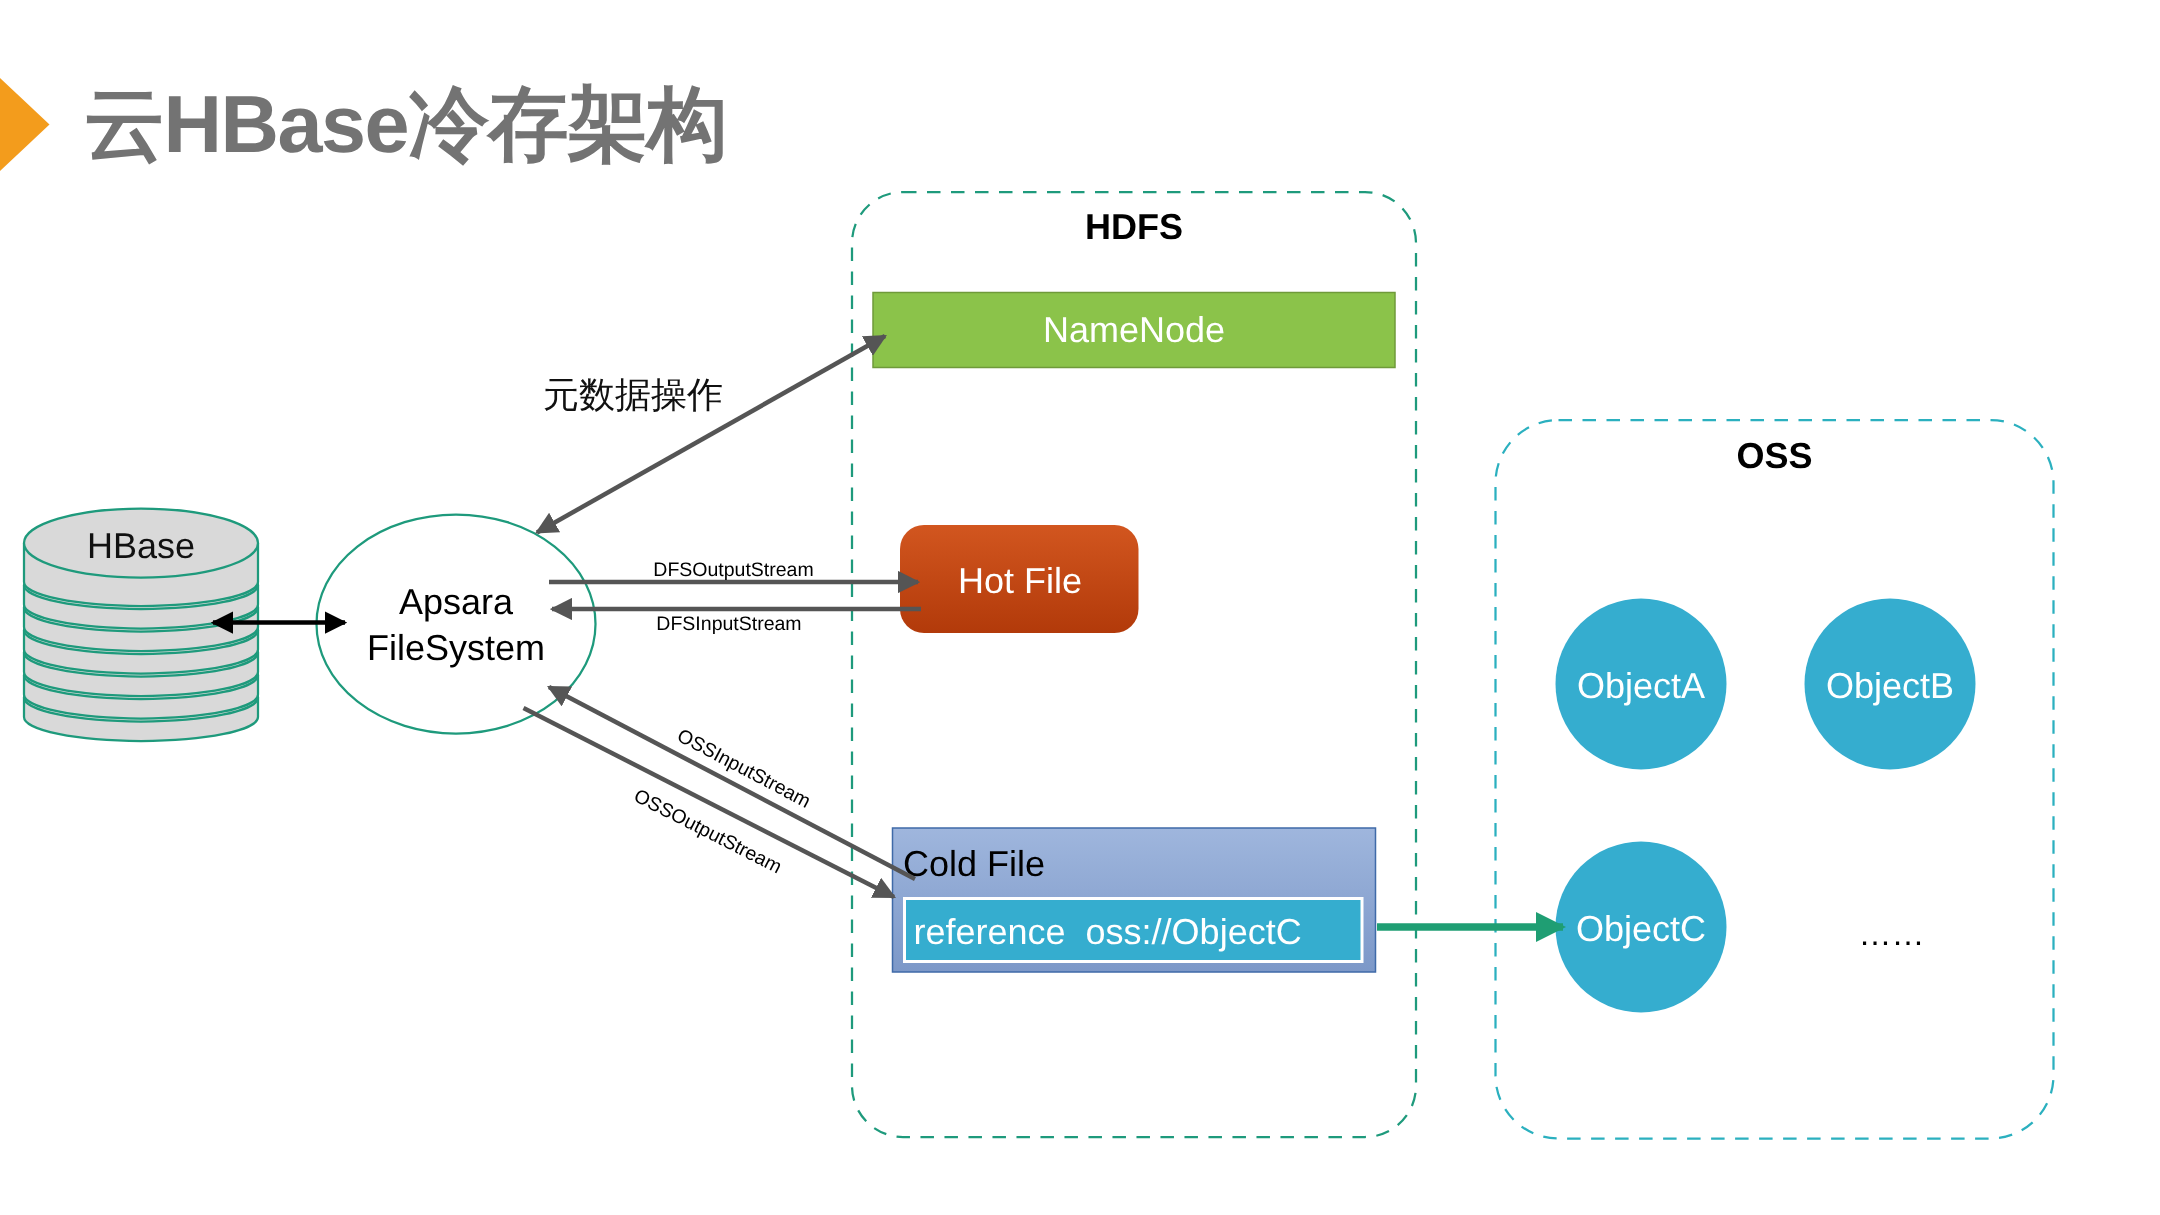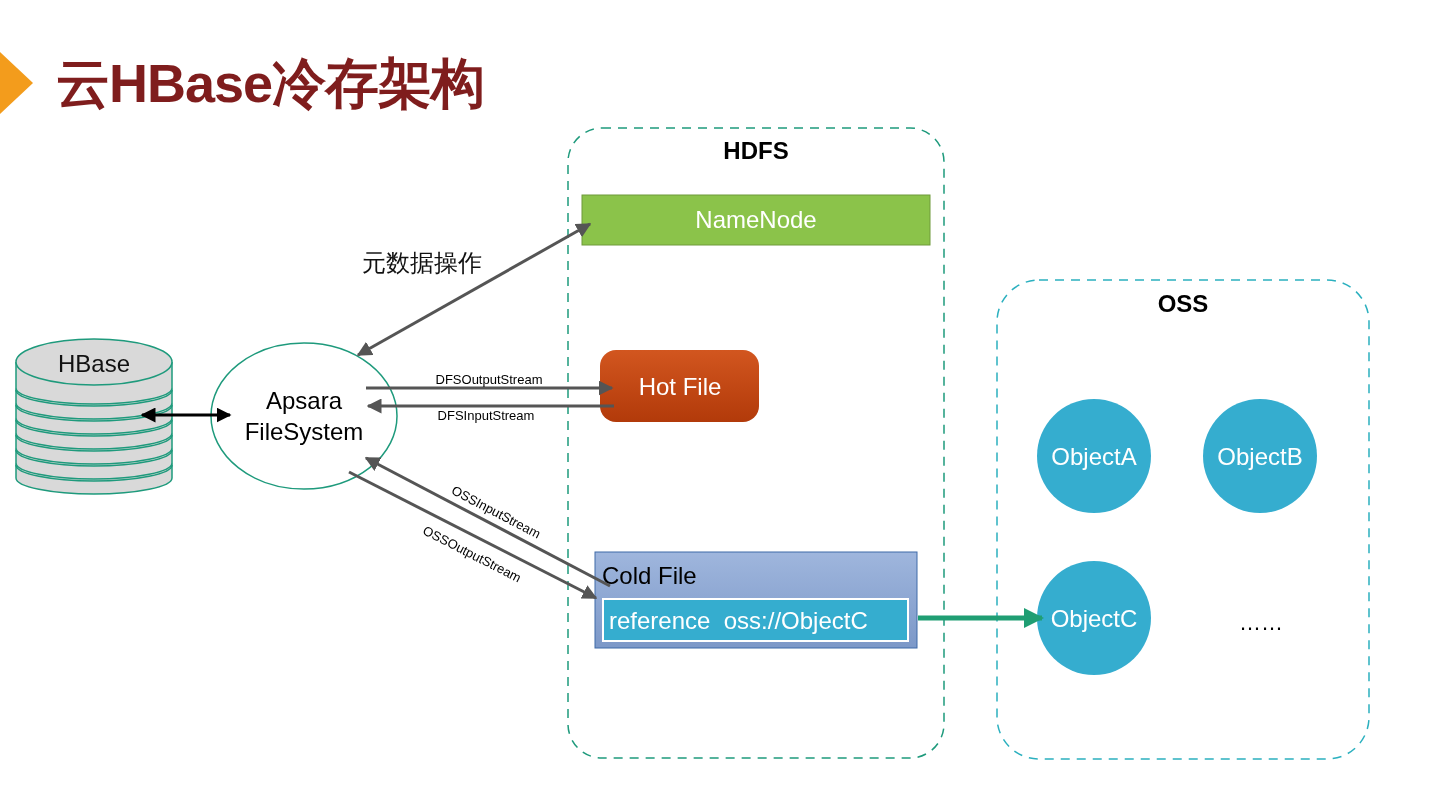--- a/index.html
+++ b/index.html
@@ -2,21 +2,21 @@
 <html><head>
 <meta charset="utf-8">
 <style>
   html, body { margin:0; padding:0; background:#ffffff; }
   body { width:1440px; height:810px; position:relative; overflow:hidden;
          font-family:"Liberation Sans", "DejaVu Sans", sans-serif; }
   .title-marker { position:absolute; left:0; top:52px; width:0; height:0;
     border-top:31px solid transparent; border-bottom:31px solid transparent;
     border-left:33px solid #f39c1c; }
   .page-title { position:absolute; left:56px; top:50px; font-size:54px; font-weight:bold;
-    color:#7f1d1d; letter-spacing:-1px; line-height:66px; white-space:nowrap; }
+    color:#737373; letter-spacing:-1px; line-height:66px; white-space:nowrap; }
   svg.diagram { position:absolute; left:0; top:0; }
   .lbl { font-family:"Liberation Sans", "DejaVu Sans", sans-serif; }
 </style>
 </head>
 <body>
 
 <div class="title-marker"></div>
 <div class="page-title">云HBase冷存架构</div>
 
 <svg class="diagram" width="1440" height="810" viewBox="0 0 1440 810">

